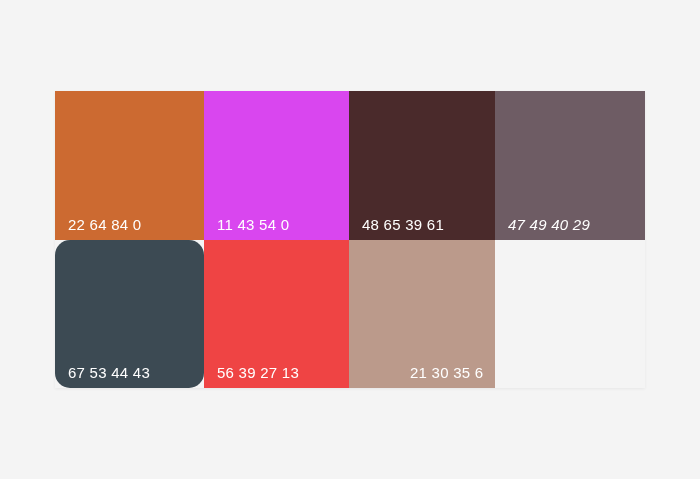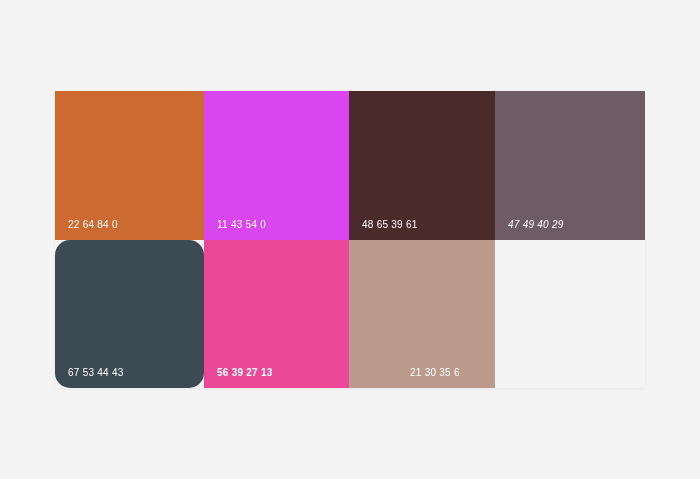--- a/index.html
+++ b/index.html
@@ -31,21 +31,21 @@
   }
   .swatch {
     position: relative;
     overflow: hidden;
   }
   .swatch-label {
     position: absolute;
     left: 13px;
     bottom: 9px;
     color: #ffffff;
-    font-size: 10px;
+    font-size: 15px;
     line-height: 13px;
     letter-spacing: 0.25px;
     white-space: nowrap;
     font-family: "Liberation Sans", sans-serif;
   }
 </style>
 </head>
 <body style="background: rgb(244, 244, 244);">
 
 <div id="stage">
@@ -64,21 +64,21 @@
     </div>
 
     <div class="swatch" style="background-color: rgb(110, 92, 100);">
       <span class="swatch-label" style="color: rgb(255, 255, 255); font-style: italic;">47 49 40 29</span>
     </div>
 
     <div class="swatch" style="background-color: rgb(60, 74, 83); border-radius: 15px;">
       <span class="swatch-label" style="color: rgb(255, 255, 255);">67 53 44 43</span>
     </div>
 
-    <div class="swatch" style="background-color: #ec4899; font-weight: bold;">
+    <div class="swatch" style="background-color: #ef4444;">
       <span class="swatch-label" style="color: rgb(255, 255, 255);">56 39 27 13</span>
     </div>
 
     <div class="swatch" style="background-color: rgb(187, 154, 139);">
       <span class="swatch-label" style="color: rgb(255, 255, 255); margin-left: 48px;">21 30 35 6</span>
     </div>
 
 
   </div>
 </div>

